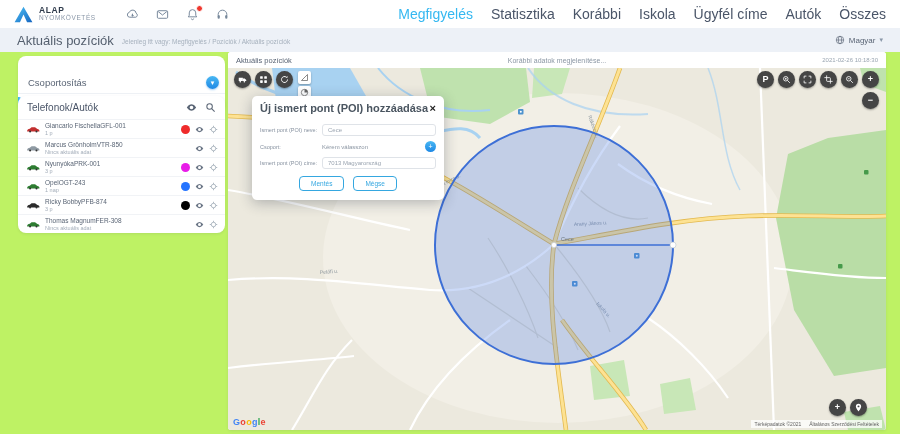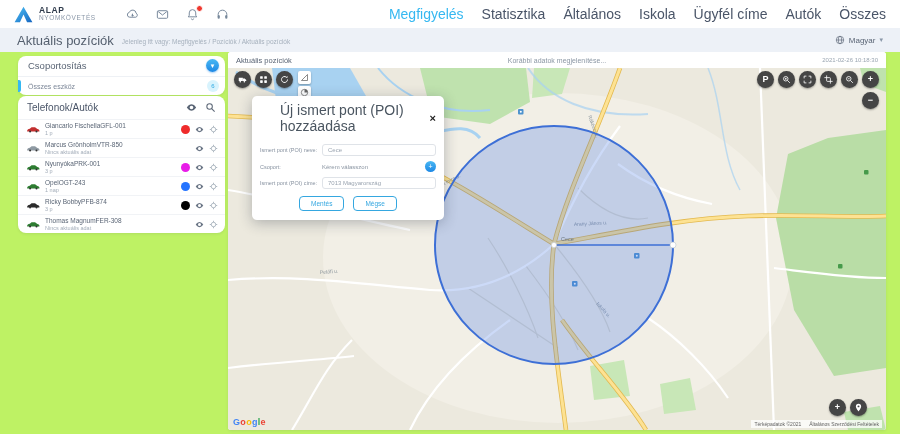--- a/index.html
+++ b/index.html
@@ -28,21 +28,21 @@
   .lang { margin-left:auto; display:flex; align-items:center; gap:4px; font-size:8px; color:#5a6575; cursor:pointer; }
   .lang svg { width:10px; height:10px; color:#5a6575; }
   .chev { font-size:7px; color:#8a97a8; }
 
   
   .content { position:absolute; top:52px; left:0; right:0; bottom:0; }
   .card { position:absolute; background:#fff; border-radius:8px; box-shadow:0 1px 3px rgba(40,60,90,.10); }
 
   
   #grouping { left:18px; top:4px; width:207px; }
-  .grp-row1 { display:flex; align-items:center; padding:3px 6px 4px 10px; }
+  .grp-row1 { display:flex; align-items:center; padding:20px 6px 4px 10px; }
   .grp-title { font-size:9.5px; color:#5a6575; }
   .blue-circle { width:13px; height:13px; border-radius:50%; background:linear-gradient(180deg,#49b8f3,#1e88e5); color:#fff; font-size:7px; display:flex; align-items:center; justify-content:center; margin-left:auto; cursor:pointer; box-shadow:0 1px 2px rgba(30,136,229,.4); }
   .grp-row2 { border-top:1px solid #eef1f5; display:flex; align-items:center; padding:3px 6px 3px 10px; position:relative; cursor:pointer; }
   .grp-row2::before { content:""; position:absolute; left:0; top:3px; bottom:3px; width:3px; background:#35b8f1; border-radius:0 2px 2px 0; }
   .grp-all { font-size:7px; color:#7c8798; }
   .count-badge { width:12px; height:12px; border-radius:50%; background:#d8f3fd; color:#2ca8e2; font-size:6px; display:flex; align-items:center; justify-content:center; margin-left:auto; }
 
   
   #devices { left:18px; top:44px; width:207px; }
   .dev-head { display:flex; align-items:center; padding:6px 9px;gap:34px; }
@@ -78,21 +78,21 @@
 
   
   .gmap-logo { position:absolute; left:5px; bottom:3px; font-size:9px; font-weight:bold; letter-spacing:.3px; z-index:9; }
   .attrib { position:absolute; right:4px; bottom:2px; display:flex; gap:8px; font-size:5px; color:#616161; z-index:9; background:rgba(255,255,255,.75); padding:1px 3px; }
   .attrib span { white-space:nowrap; }
   .attrib .link { cursor:pointer; }
 
   
   .modal { position:absolute; left:24px; top:28px; width:192px; background:#fff; border-radius:5px; box-shadow:0 3px 14px rgba(30,40,60,.30); z-index:20; }
   .modal-head { display:flex; align-items:center; padding:6px 8px 4px 8px; }
-  .modal-title { font-size:14px; font-weight:normal; color:#4a5560;margin-left:20px; }
+  .modal-title { font-size:11px; font-weight:bold; color:#4a5560; }
   .modal-close { margin-left:auto; font-size:11px; color:#222; cursor:pointer; line-height:1; font-weight:bold; }
   .modal-body { padding:1px 8px 6px 8px; }
   .field { display:flex; align-items:center; margin:5px 0; }
   .field-label { width:62px; font-size:5.5px; color:#8792a0; flex:0 0 auto; }
   .field input { flex:1; height:12px; border:1px solid #dfe3e8; border-radius:3px; font-size:6px; color:#9aa4b0; padding:0 5px; font-family:"Liberation Sans",sans-serif; outline:none; }
   .field .sel-text { flex:1; font-size:6px; color:#8a95a2; }
   .mini-blue { width:11px; height:11px; border-radius:50%; background:linear-gradient(180deg,#49b8f3,#1e88e5); color:#fff; font-size:7px; display:flex; align-items:center; justify-content:center; cursor:pointer; flex:0 0 auto; }
   .modal-btns { display:flex; justify-content:center; gap:9px; margin:7px 0 3px 0; }
   .modal-btns button { background:#fff; border:1px solid #35a7e0; color:#35a7e0; border-radius:4px; font-size:6.5px; padding:3px 11px; cursor:pointer; font-family:"Liberation Sans",sans-serif; }
 </style>
@@ -143,21 +143,21 @@
           <path d="M4 14v-2a8 8 0 0116 0v2"></path>
           <rect x="3" y="13" width="4" height="7" rx="2" fill="currentColor" stroke="none"></rect>
           <rect x="17" y="13" width="4" height="7" rx="2" fill="currentColor" stroke="none"></rect>
         </svg>
       </div>
     </div>
 
     <div class="topnav">
       <span class="active">Megfigyelés</span>
       <span>Statisztika</span>
-      <span>Általános</span>
+      <span>Korábbi</span>
       <span>Iskola</span>
       <span>Ügyfél címe</span>
       <span>Autók</span>
       <span>Összes</span>
     </div>
   </div>
 
   <div class="subbar">
     <span class="page-title">Aktuális pozíciók</span>
     <span class="crumb">Jelenleg itt vagy: Megfigyelés / Pozíciók / Aktuális pozíciók</span>

